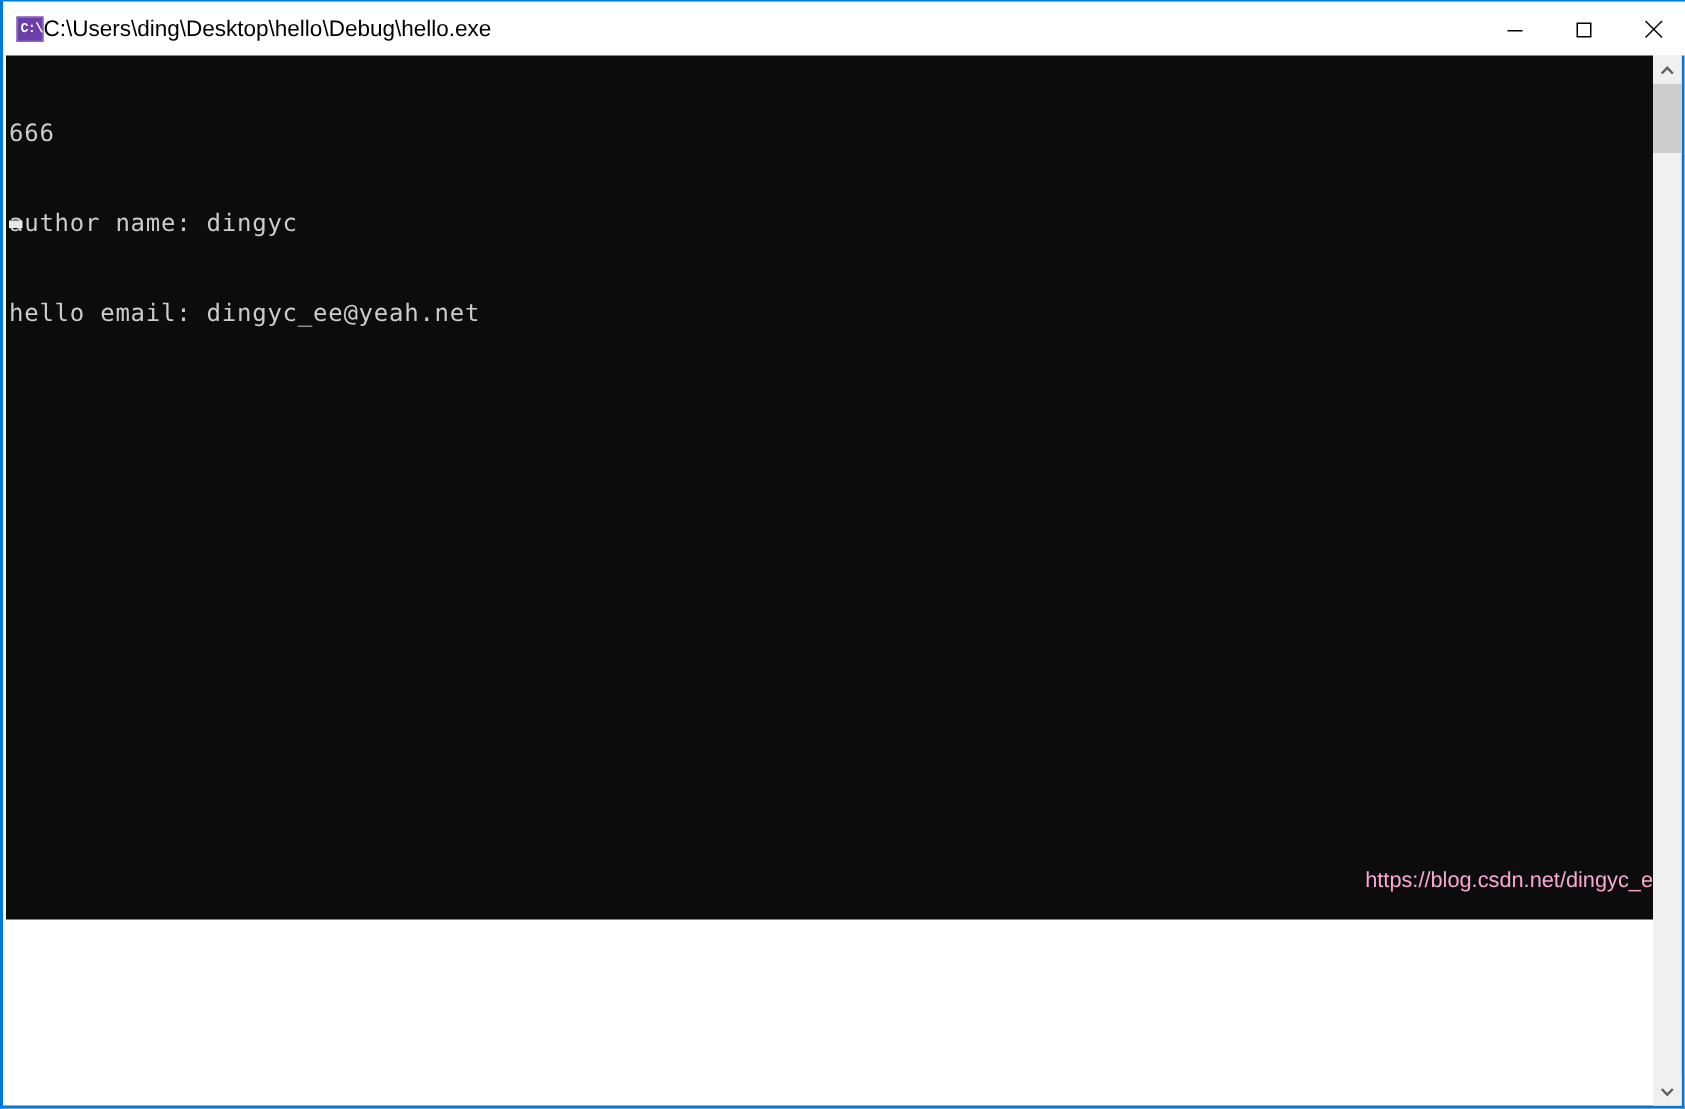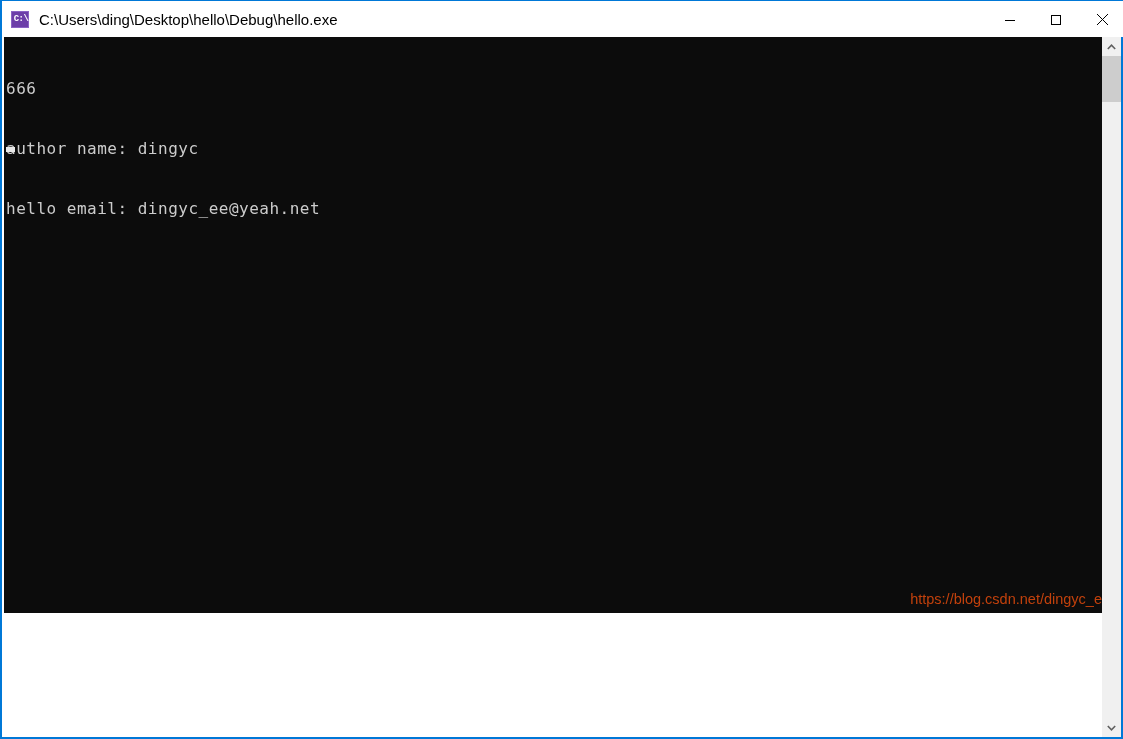--- a/index.html
+++ b/index.html
@@ -58,21 +58,20 @@
     height: 17px;
     line-height: 17px;
     text-align: center;
     color: #ffffff;
     font-family: "Liberation Mono", monospace;
     font-size: 9px;
     font-weight: bold;
     letter-spacing: -0.5px;
   }
   #title-text {
-    margin-left: 10px;
     font-size: 15px;
     color: #000000;
     white-space: nowrap;
     font-family: "Liberation Sans", sans-serif;
   }
 
   #window-controls {
     position: absolute;
     right: 0;
     top: 0;
@@ -119,22 +118,22 @@
     top: 110px;
     width: 9px;
     height: 5px;
     background: #E8E8E8;
   }
 
   
   #watermark {
     position: absolute;
     right: 0px;
-    bottom: 6px;
-    color: #c2410c;
+    bottom: 18px;
+    color: #f9a8d4;
     font-size: 14.5px;
     font-family: "Liberation Sans", sans-serif;
     white-space: nowrap;
     overflow: hidden;
   }
 
   
   #scrollbar {
     position: absolute;
     left: 1100px;

